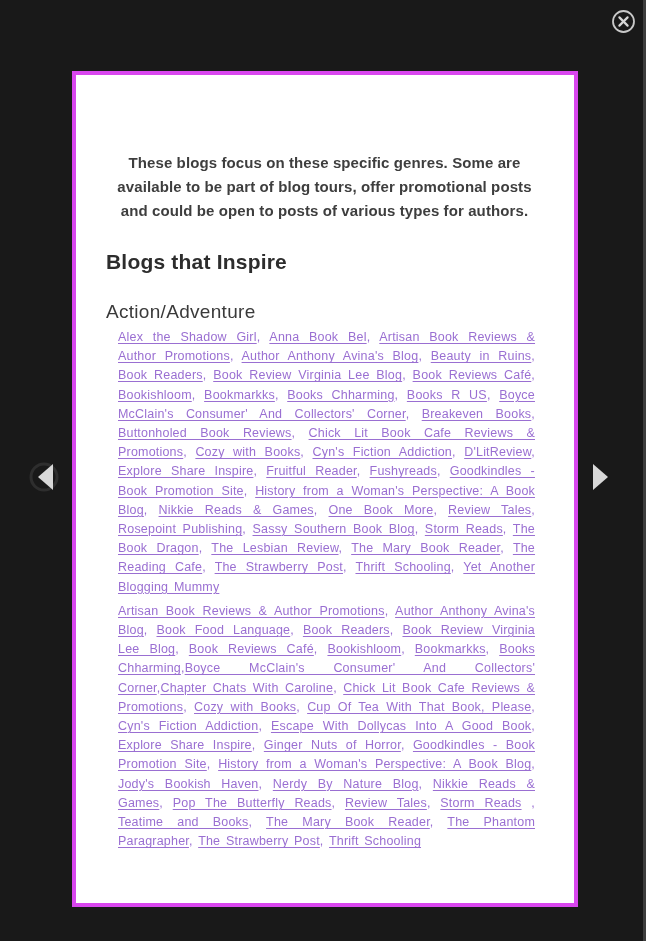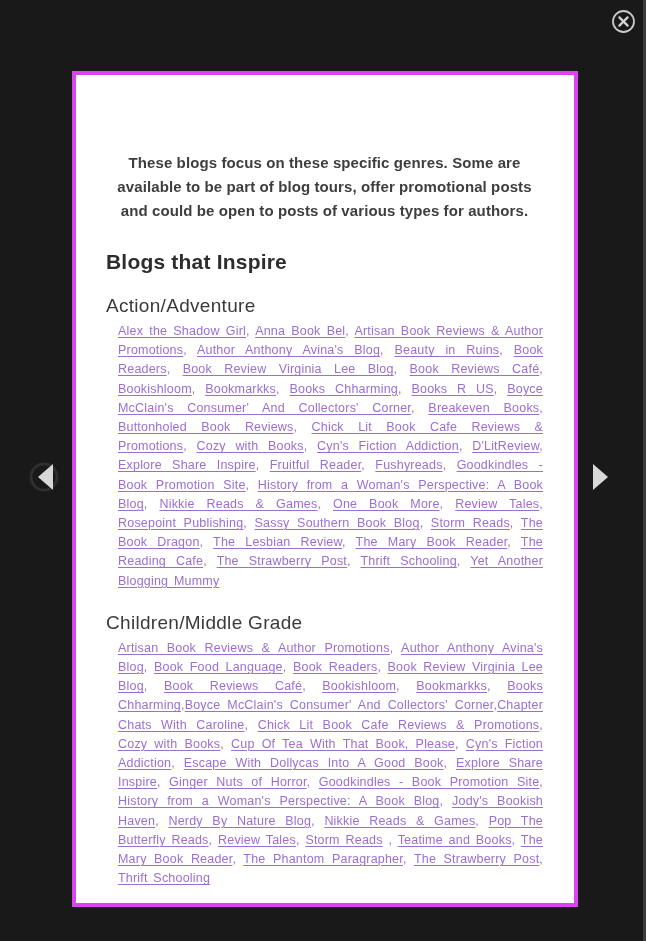--- a/index.html
+++ b/index.html
@@ -57,28 +57,28 @@
     color: #3e3e3e;
   }
   .page-title {
     margin-top: 27px;
     font-size: 21px;
     font-weight: 700;
     letter-spacing: 0.2px;
     color: #2d2d2d;
   }
   .section-heading {
-    margin-top: 21px;
+    margin-top: 27px;
     font-size: 19px;
     font-weight: 400;
     letter-spacing: 0.3px;
     color: #3a3a3a;
   }
   .blog-list {
-    margin: 5px 0 0 12px;
+    margin: 5px 8px 0 12px;
     text-align: justify;
     font-size: 12.5px;
     line-height: 19.2px;
     letter-spacing: 0.2px;
     word-spacing: 2px;
     color: #9a6fd2;
   }
   .blog-link {
     color: #9a6fd2;
     text-decoration: underline;
@@ -114,20 +114,19 @@
     </svg>
   </button>
 
   <div class="modal-card">
     <div class="card-inner">
       <p class="intro">These blogs focus on these specific genres. Some are available to be part of blog tours, offer promotional posts and could be open to posts of various types for authors.</p>
       <h2 class="page-title">Blogs that Inspire</h2>
       <div id="sections">
           <h3 class="section-heading">Action/Adventure</h3>
           <p class="blog-list"><a class="blog-link" href="#">Alex the Shadow Girl</a><span class="sep">, </span><a class="blog-link" href="#">Anna Book Bel</a><span class="sep">, </span><a class="blog-link" href="#">Artisan Book Reviews &amp; Author Promotions</a><span class="sep">, </span><a class="blog-link" href="#">Author Anthony Avina's Blog</a><span class="sep">, </span><a class="blog-link" href="#">Beauty in Ruins</a><span class="sep">, </span><a class="blog-link" href="#">Book Readers</a><span class="sep">, </span><a class="blog-link" href="#">Book Review Virginia Lee Blog</a><span class="sep">, </span><a class="blog-link" href="#">Book Reviews Café</a><span class="sep">, </span><a class="blog-link" href="#">Bookishloom</a><span class="sep">, </span><a class="blog-link" href="#">Bookmarkks</a><span class="sep">, </span><a class="blog-link" href="#">Books Chharming</a><span class="sep">, </span><a class="blog-link" href="#">Books R US</a><span class="sep">, </span><a class="blog-link" href="#">Boyce McClain's Consumer' And Collectors' Corner</a><span class="sep">, </span><a class="blog-link" href="#">Breakeven Books</a><span class="sep">, </span><a class="blog-link" href="#">Buttonholed Book Reviews</a><span class="sep">, </span><a class="blog-link" href="#">Chick Lit Book Cafe Reviews &amp; Promotions</a><span class="sep">, </span><a class="blog-link" href="#">Cozy with Books</a><span class="sep">, </span><a class="blog-link" href="#">Cyn's Fiction Addiction</a><span class="sep">, </span><a class="blog-link" href="#">D'LitReview</a><span class="sep">, </span><a class="blog-link" href="#">Explore Share Inspire</a><span class="sep">, </span><a class="blog-link" href="#">Fruitful Reader</a><span class="sep">, </span><a class="blog-link" href="#">Fushyreads</a><span class="sep">, </span><a class="blog-link" href="#">Goodkindles - Book Promotion Site</a><span class="sep">, </span><a class="blog-link" href="#">History from a Woman's Perspective: A Book Blog</a><span class="sep">, </span><a class="blog-link" href="#">Nikkie Reads &amp; Games</a><span class="sep">, </span><a class="blog-link" href="#">One Book More</a><span class="sep">, </span><a class="blog-link" href="#">Review Tales</a><span class="sep">, </span><a class="blog-link" href="#">Rosepoint Publishing</a><span class="sep">, </span><a class="blog-link" href="#">Sassy Southern Book Blog</a><span class="sep">, </span><a class="blog-link" href="#">Storm Reads</a><span class="sep">, </span><a class="blog-link" href="#">The Book Dragon</a><span class="sep">, </span><a class="blog-link" href="#">The Lesbian Review</a><span class="sep">, </span><a class="blog-link" href="#">The Mary Book Reader</a><span class="sep">, </span><a class="blog-link" href="#">The Reading Cafe</a><span class="sep">, </span><a class="blog-link" href="#">The Strawberry Post</a><span class="sep">, </span><a class="blog-link" href="#">Thrift Schooling</a><span class="sep">, </span><a class="blog-link" href="#">Yet Another Blogging Mummy</a></p>
-          <h3 class="section-heading">Children/Middle Grade</h3>
           <p class="blog-list"><a class="blog-link" href="#">Artisan Book Reviews &amp; Author Promotions</a><span class="sep">, </span><a class="blog-link" href="#">Author Anthony Avina's Blog</a><span class="sep">, </span><a class="blog-link" href="#">Book Food Language</a><span class="sep">, </span><a class="blog-link" href="#">Book Readers</a><span class="sep">, </span><a class="blog-link" href="#">Book Review Virginia Lee Blog</a><span class="sep">, </span><a class="blog-link" href="#">Book Reviews Café</a><span class="sep">, </span><a class="blog-link" href="#">Bookishloom</a><span class="sep">, </span><a class="blog-link" href="#">Bookmarkks</a><span class="sep">, </span><a class="blog-link" href="#">Books Chharming</a><span class="sep">,</span><a class="blog-link" href="#">Boyce McClain's Consumer' And Collectors' Corner</a><span class="sep">,</span><a class="blog-link" href="#">Chapter Chats With Caroline</a><span class="sep">, </span><a class="blog-link" href="#">Chick Lit Book Cafe Reviews &amp; Promotions</a><span class="sep">, </span><a class="blog-link" href="#">Cozy with Books</a><span class="sep">, </span><a class="blog-link" href="#">Cup Of Tea With That Book, Please</a><span class="sep">, </span><a class="blog-link" href="#">Cyn's Fiction Addiction</a><span class="sep">, </span><a class="blog-link" href="#">Escape With Dollycas Into A Good Book</a><span class="sep">, </span><a class="blog-link" href="#">Explore Share Inspire</a><span class="sep">, </span><a class="blog-link" href="#">Ginger Nuts of Horror</a><span class="sep">, </span><a class="blog-link" href="#">Goodkindles - Book Promotion Site</a><span class="sep">, </span><a class="blog-link" href="#">History from a Woman's Perspective: A Book Blog</a><span class="sep">, </span><a class="blog-link" href="#">Jody's Bookish Haven</a><span class="sep">, </span><a class="blog-link" href="#">Nerdy By Nature Blog</a><span class="sep">, </span><a class="blog-link" href="#">Nikkie Reads &amp; Games</a><span class="sep">, </span><a class="blog-link" href="#">Pop The Butterfly Reads</a><span class="sep">, </span><a class="blog-link" href="#">Review Tales</a><span class="sep">, </span><a class="blog-link" href="#">Storm Reads</a><span class="sep"> , </span><a class="blog-link" href="#">Teatime and Books</a><span class="sep">, </span><a class="blog-link" href="#">The Mary Book Reader</a><span class="sep">, </span><a class="blog-link" href="#">The Phantom Paragrapher</a><span class="sep">, </span><a class="blog-link" href="#">The Strawberry Post</a><span class="sep">, </span><a class="blog-link" href="#">Thrift Schooling</a></p>
         </div>
     </div>
   </div>
 
   <div class="scrollbar-strip"></div>
 </div>
 
 </body></html>

